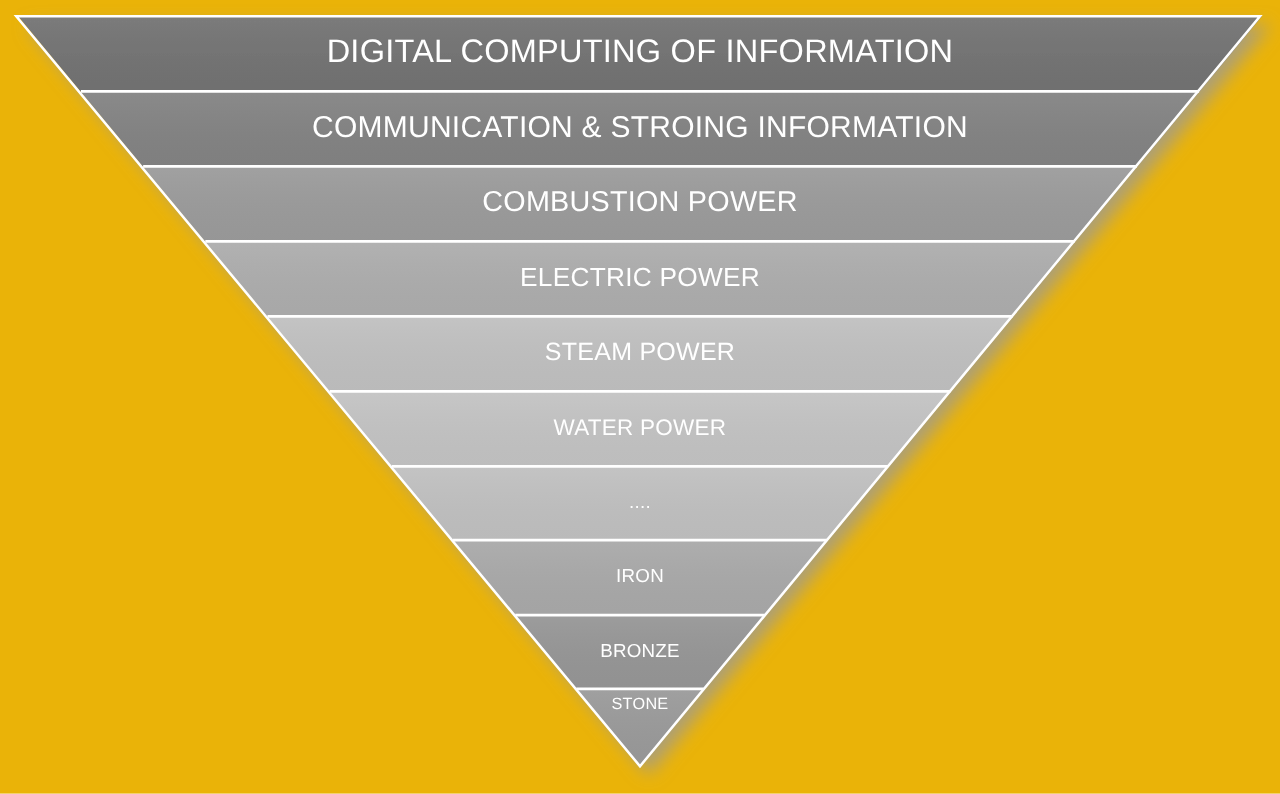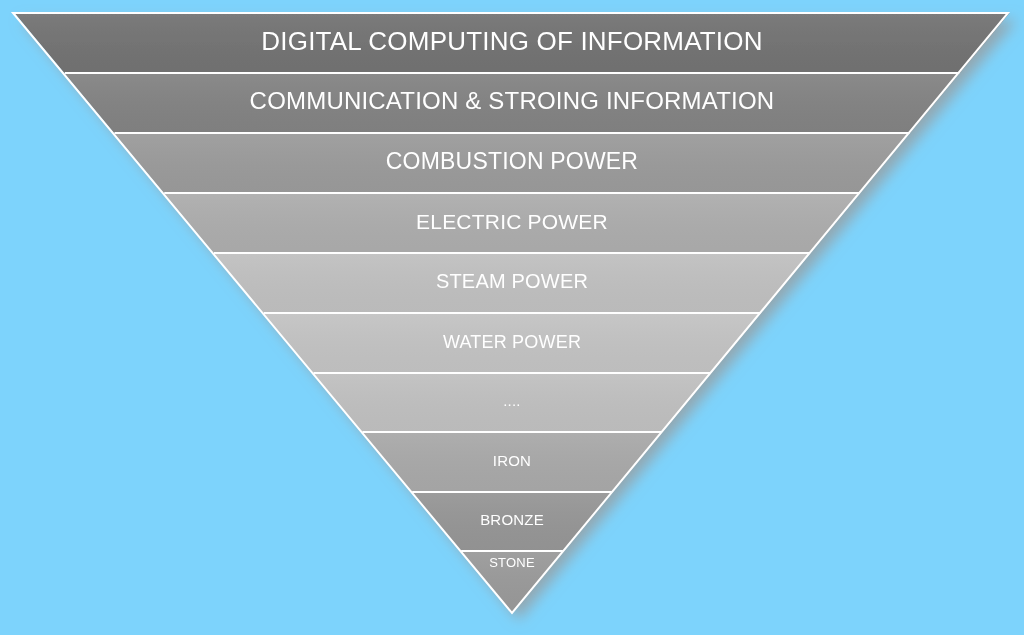--- a/index.html
+++ b/index.html
@@ -9,21 +9,21 @@
     background: #ffffff;
   }
   body {
     font-family: "Liberation Sans", sans-serif;
     -webkit-font-smoothing: antialiased;
   }
   #stage {
     position: relative;
     width: 1024px;
     height: 635px;
-    background: #7dd3fc;
+    background: #eab308;
     overflow: hidden;
   }
   #pyramid-svg {
     position: absolute;
     left: 0;
     top: 0;
     width: 1024px;
     height: 635px;
     display: block;
   }

